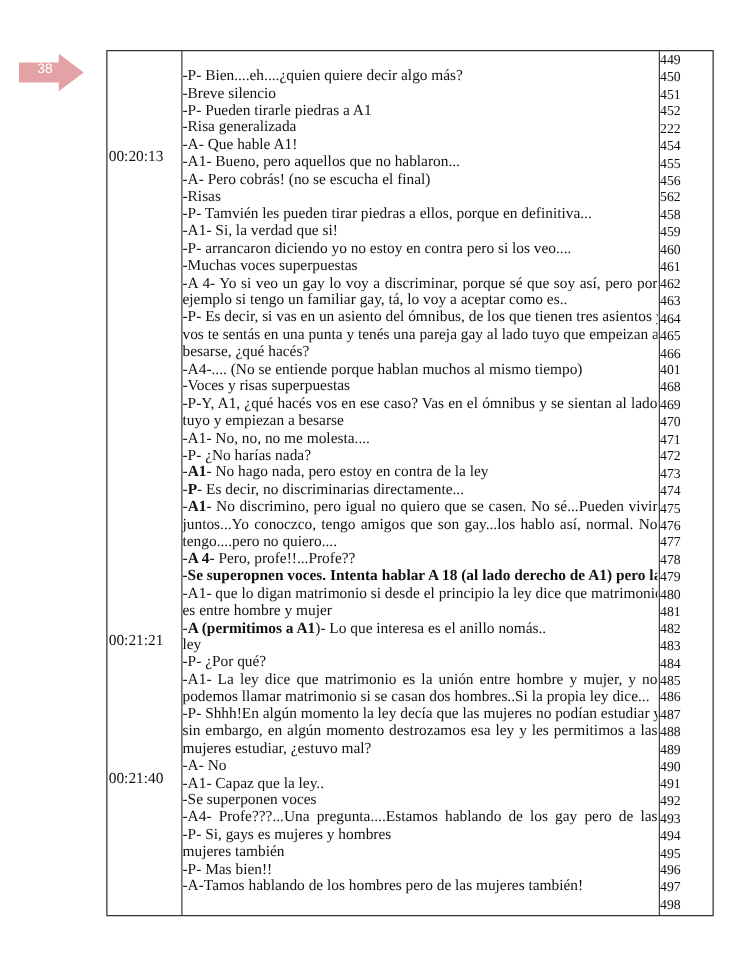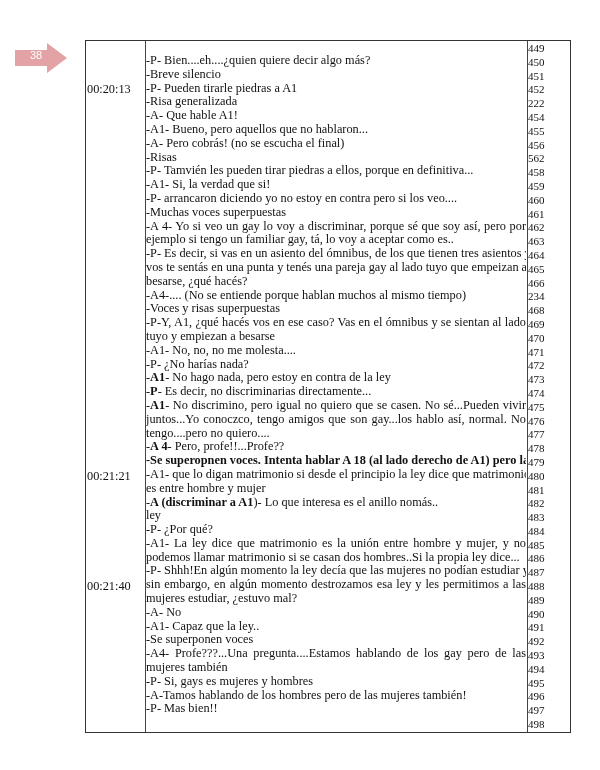--- a/index.html
+++ b/index.html
@@ -7,21 +7,21 @@
          font-family: "Liberation Serif", serif; color: #111; }
   .arrow { position: absolute; left: 4px; top: 43px; width: 52px; height: 30px; margin-left: 11px; }
   .arrow svg { position: absolute; left: 0; top: 0; }
   .arrow-label { position: absolute; left: 10px; top: 6px; width: 22px; text-align: center;
                  font-family: "Liberation Sans", sans-serif; font-size: 11px; color: #ffffff; }
   .doc-table { position: absolute; left: 85px; top: 40px; width: 486px; height: 693px;
                border: 1px solid #333; box-sizing: border-box; }
   .col-time { position: absolute; left: 0; top: 0; width: 60px; height: 100%;
               border-right: 1px solid #444; box-sizing: border-box; }
   .col-num-divider { position: absolute; left: 441px; top: 0; width: 1px; height: 100%; background: #444; }
-  .timestamp { position: absolute; left: 1px; font-size: 12.3px; line-height: 13.7px; white-space: nowrap; }
+  .timestamp { position: absolute; left: 1px; font-size: 12.3px; line-height: 13.7px; white-space: nowrap; margin-top: 36px; }
   .lines { position: absolute; left: 60px; top: 1px; width: 380px; margin-top: 12px; }
   .line { height: 13.8px; line-height: 13.8px; font-size: 12.3px; white-space: nowrap; overflow: hidden; }
   .line.justify { text-align: justify; text-align-last: justify; }
   .nums { position: absolute; left: 442px; top: 1px; width: 42px; }
   .num { height: 13.8px; line-height: 13.8px; font-size: 11px; }
   b { font-weight: bold; }
 </style>
 </head>
 <body>
 
@@ -64,36 +64,36 @@
       <div class="line"><span>-P- ¿No harías nada?</span></div>
       <div class="line"><span>-</span><b>A1</b><span>- No hago nada, pero estoy en contra de la ley</span></div>
       <div class="line"><span>-</span><b>P</b><span>- Es decir, no discriminarias directamente...</span></div>
       <div class="line justify"><span>-</span><b>A1</b><span>- No discrimino, pero igual no quiero que se casen. No sé...Pueden vivir</span></div>
       <div class="line justify"><span>juntos...Yo conoczco, tengo amigos que son gay...los hablo así, normal. No</span></div>
       <div class="line"><span>tengo....pero no quiero....</span></div>
       <div class="line"><span>-</span><b>A 4</b><span>- Pero, profe!!...Profe??</span></div>
       <div class="line justify"><b>-Se superopnen voces. Intenta hablar A 18 (al lado derecho de A1) pero la</b></div>
       <div class="line justify"><span>-A1- que lo digan matrimonio si desde el principio la ley dice que matrimonio</span></div>
       <div class="line"><span>es entre hombre y mujer</span></div>
-      <div class="line"><span>-</span><b>A (discriminar a A1</b><span>)- Lo que interesa es el anillo nomás..</span></div>
+      <div class="line"><span>-</span><b>A (permitimos a A1</b><span>)- Lo que interesa es el anillo nomás..</span></div>
       <div class="line"><span>ley</span></div>
       <div class="line"><span>-P- ¿Por qué?</span></div>
       <div class="line justify"><span>-A1- La ley dice que matrimonio es la unión entre hombre y mujer, y no</span></div>
       <div class="line"><span>podemos llamar matrimonio si se casan dos hombres..Si la propia ley dice...</span></div>
       <div class="line justify"><span>-P- Shhh!En algún momento la ley decía que las mujeres no podían estudiar y</span></div>
       <div class="line justify"><span>sin embargo, en algún momento destrozamos esa ley y les permitimos a las</span></div>
       <div class="line"><span>mujeres estudiar, ¿estuvo mal?</span></div>
       <div class="line"><span>-A- No</span></div>
       <div class="line"><span>-A1- Capaz que la ley..</span></div>
       <div class="line"><span>-Se superponen voces</span></div>
       <div class="line justify"><span>-A4- Profe???...Una pregunta....Estamos hablando de los gay pero de las</span></div>
+      <div class="line"><span>-P- Si, gays es mujeres y hombres</span></div>
       <div class="line"><span>mujeres también</span></div>
-      <div class="line"><span>-P- Si, gays es mujeres y hombres</span></div>
+      <div class="line"><span>-P- Mas bien!!</span></div>
       <div class="line"><span>-A-Tamos hablando de los hombres pero de las mujeres también!</span></div>
-      <div class="line"><span>-P- Mas bien!!</span></div>
     </div>
   <div class="col-num-divider"></div>
   <div class="nums" id="nums">
       <div class="num">449</div>
       <div class="num">450</div>
       <div class="num">451</div>
       <div class="num">452</div>
       <div class="num">222</div>
       <div class="num">454</div>
       <div class="num">455</div>
@@ -101,21 +101,21 @@
       <div class="num">562</div>
       <div class="num">458</div>
       <div class="num">459</div>
       <div class="num">460</div>
       <div class="num">461</div>
       <div class="num">462</div>
       <div class="num">463</div>
       <div class="num">464</div>
       <div class="num">465</div>
       <div class="num">466</div>
-      <div class="num">234</div>
+      <div class="num">401</div>
       <div class="num">468</div>
       <div class="num">469</div>
       <div class="num">470</div>
       <div class="num">471</div>
       <div class="num">472</div>
       <div class="num">473</div>
       <div class="num">474</div>
       <div class="num">475</div>
       <div class="num">476</div>
       <div class="num">477</div>

